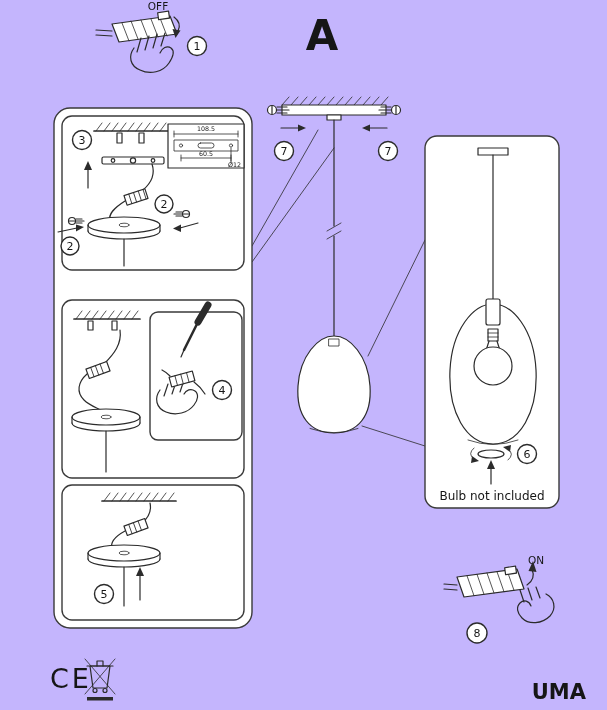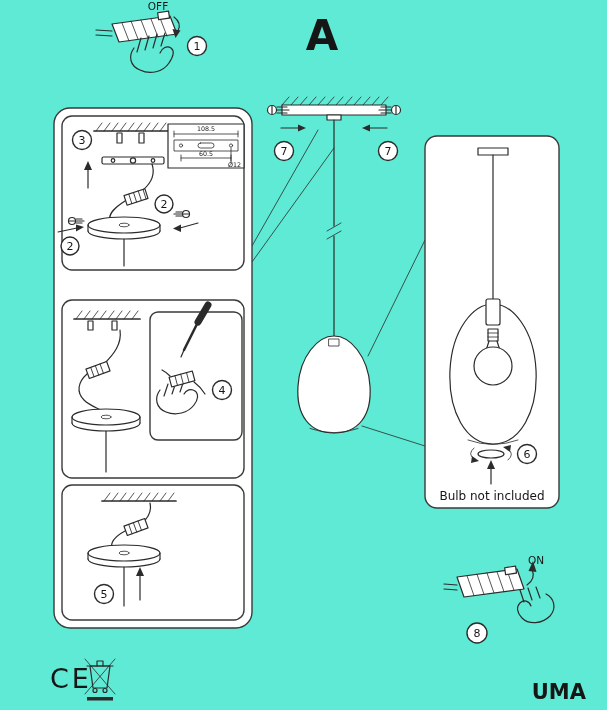--- a/index.html
+++ b/index.html
@@ -1,16 +1,16 @@
 <!DOCTYPE html>
 <html><head>
 <meta charset="utf-8">
 <style>
   html,body{margin:0;padding:0;background:#fff;}
-  .page{position:relative;width:607px;height:710px;background:#5eead4;overflow:hidden;
+  .page{position:relative;width:607px;height:710px;background:#c4b5fd;overflow:hidden;
         font-family:"DejaVu Sans",sans-serif;}
   svg{display:block;}
   svg text{fill:#161616;font-family:"DejaVu Sans",sans-serif;}
   .s{fill:none;stroke:#2b2b2b;stroke-width:1.2;stroke-linecap:round;stroke-linejoin:round;}
   .sf{fill:#fff;stroke:#2b2b2b;stroke-width:1.2;stroke-linejoin:round;}
   .panel{fill:#fff;stroke:#3a3a3a;stroke-width:1.4;}
   .thin{stroke-width:0.8;}
   .thick{stroke-width:1.7;}
   .fillk{fill:#2b2b2b;stroke:none;}
   .badge{fill:#fff;stroke:#2b2b2b;stroke-width:1.4;}

